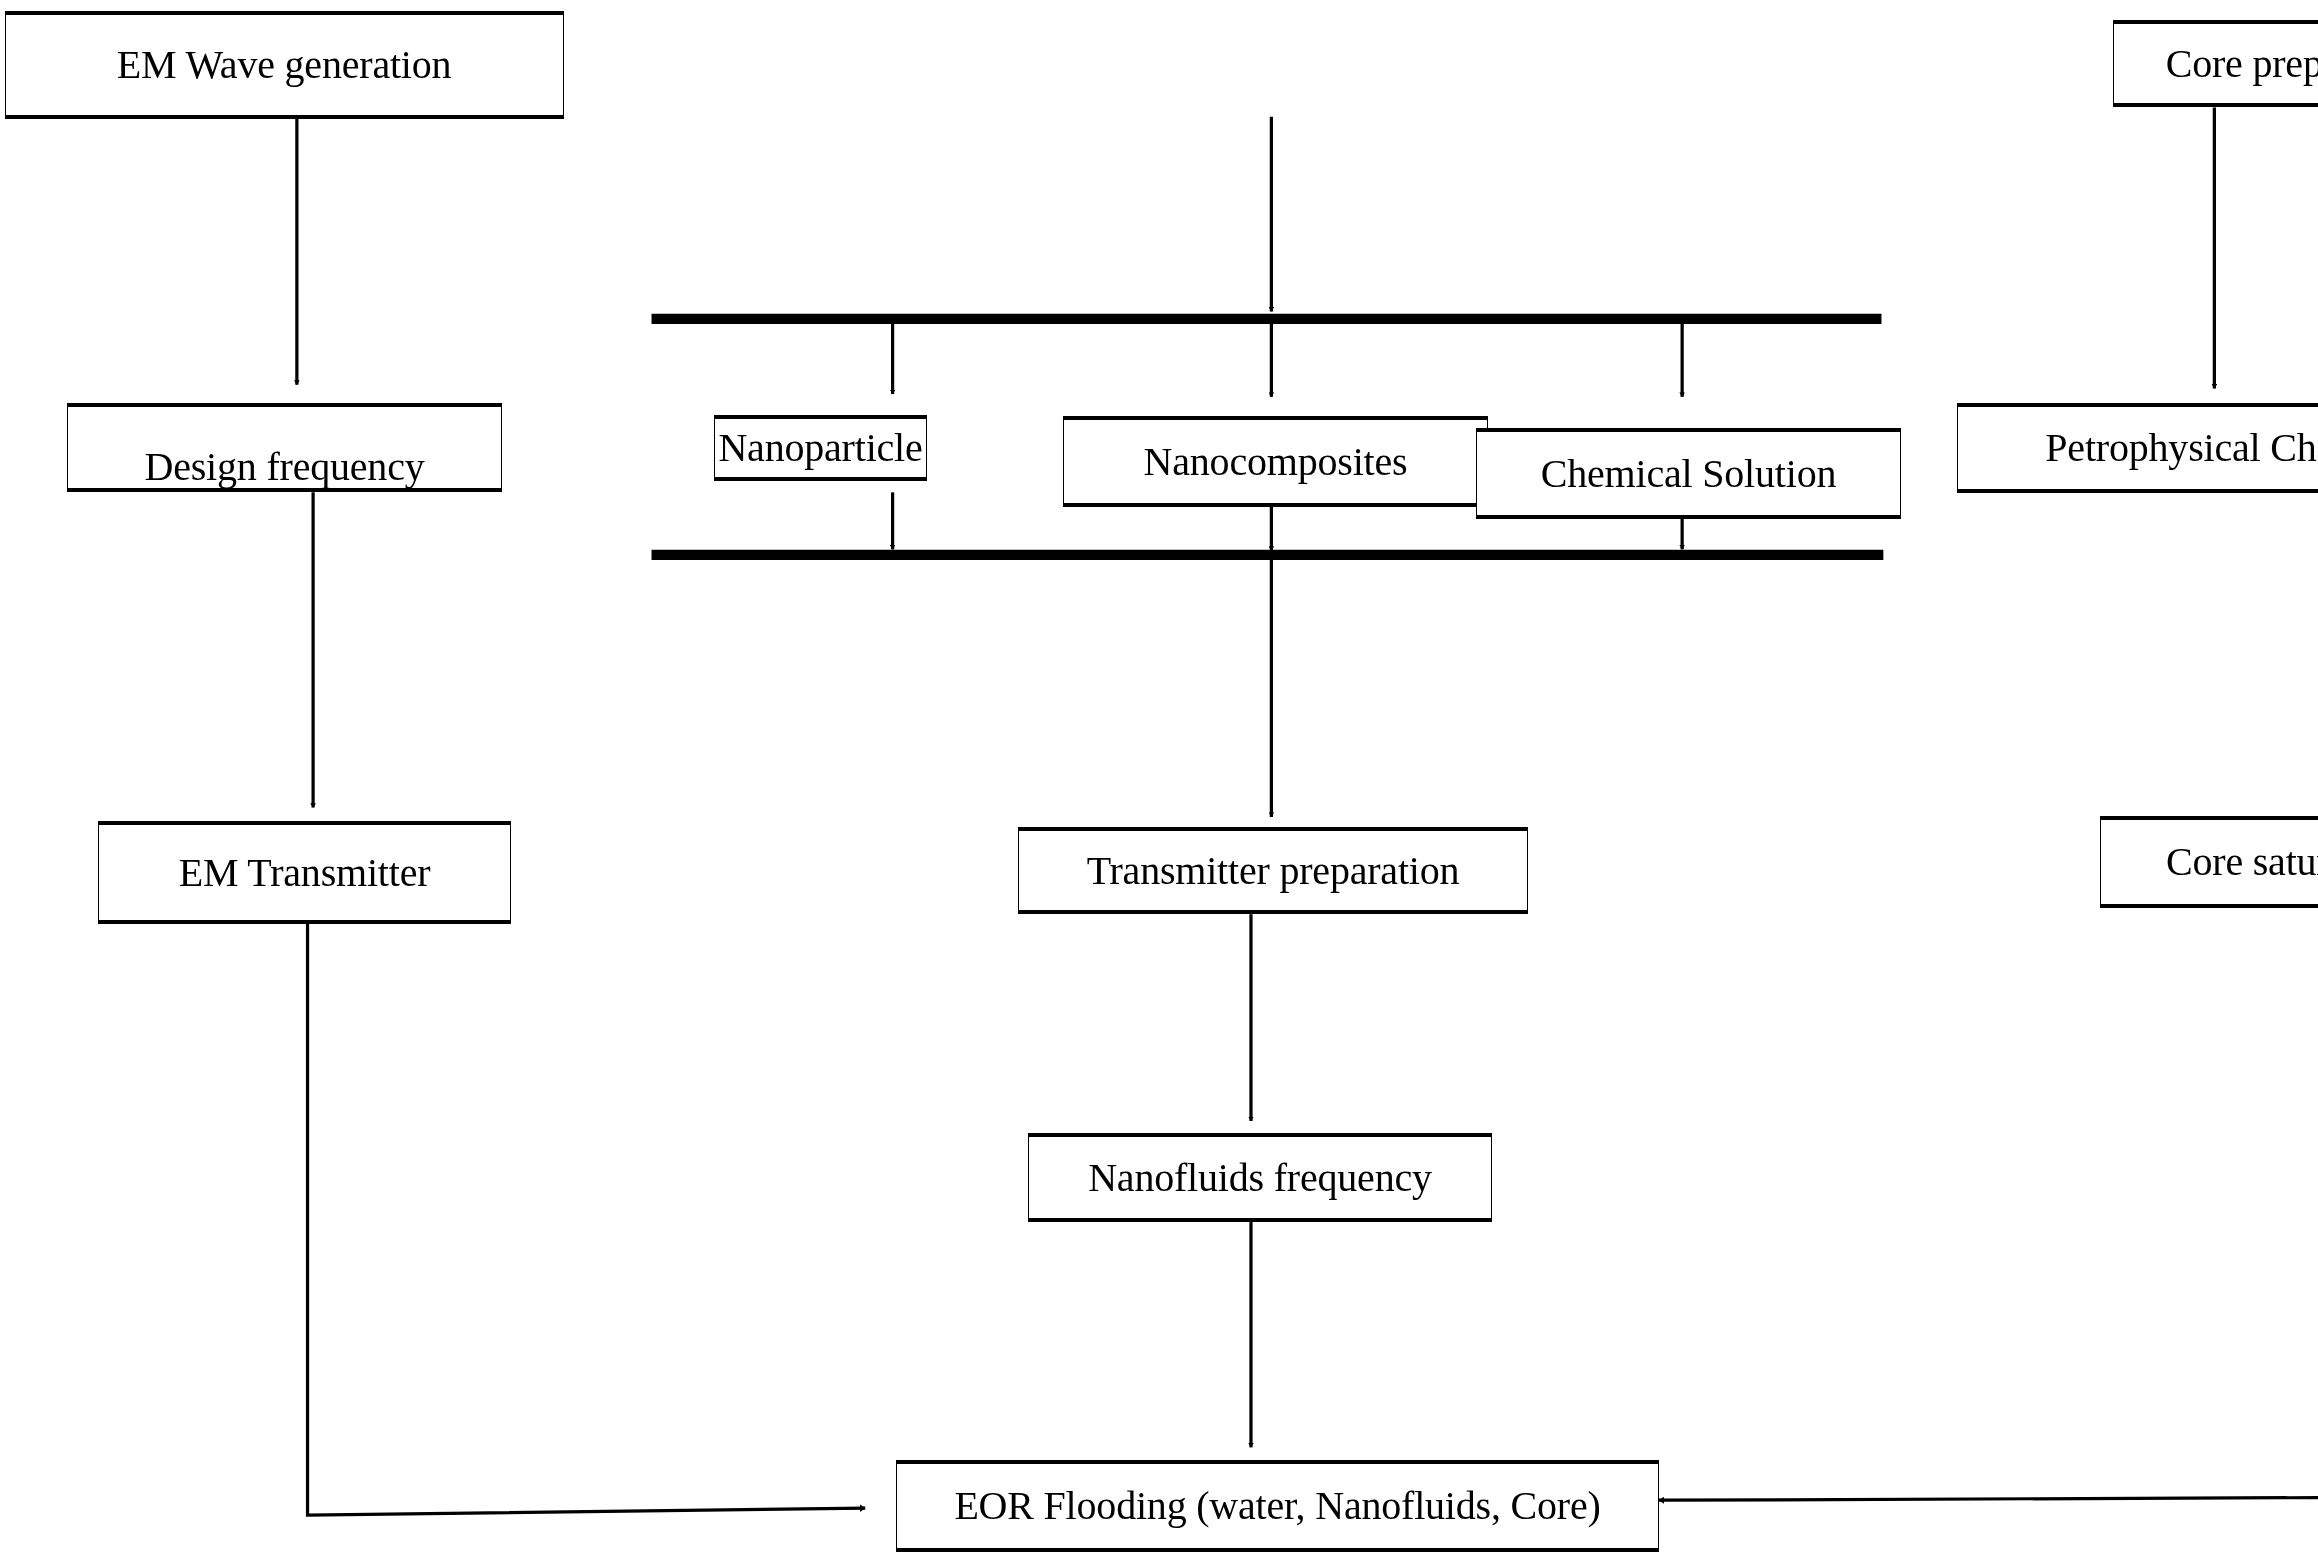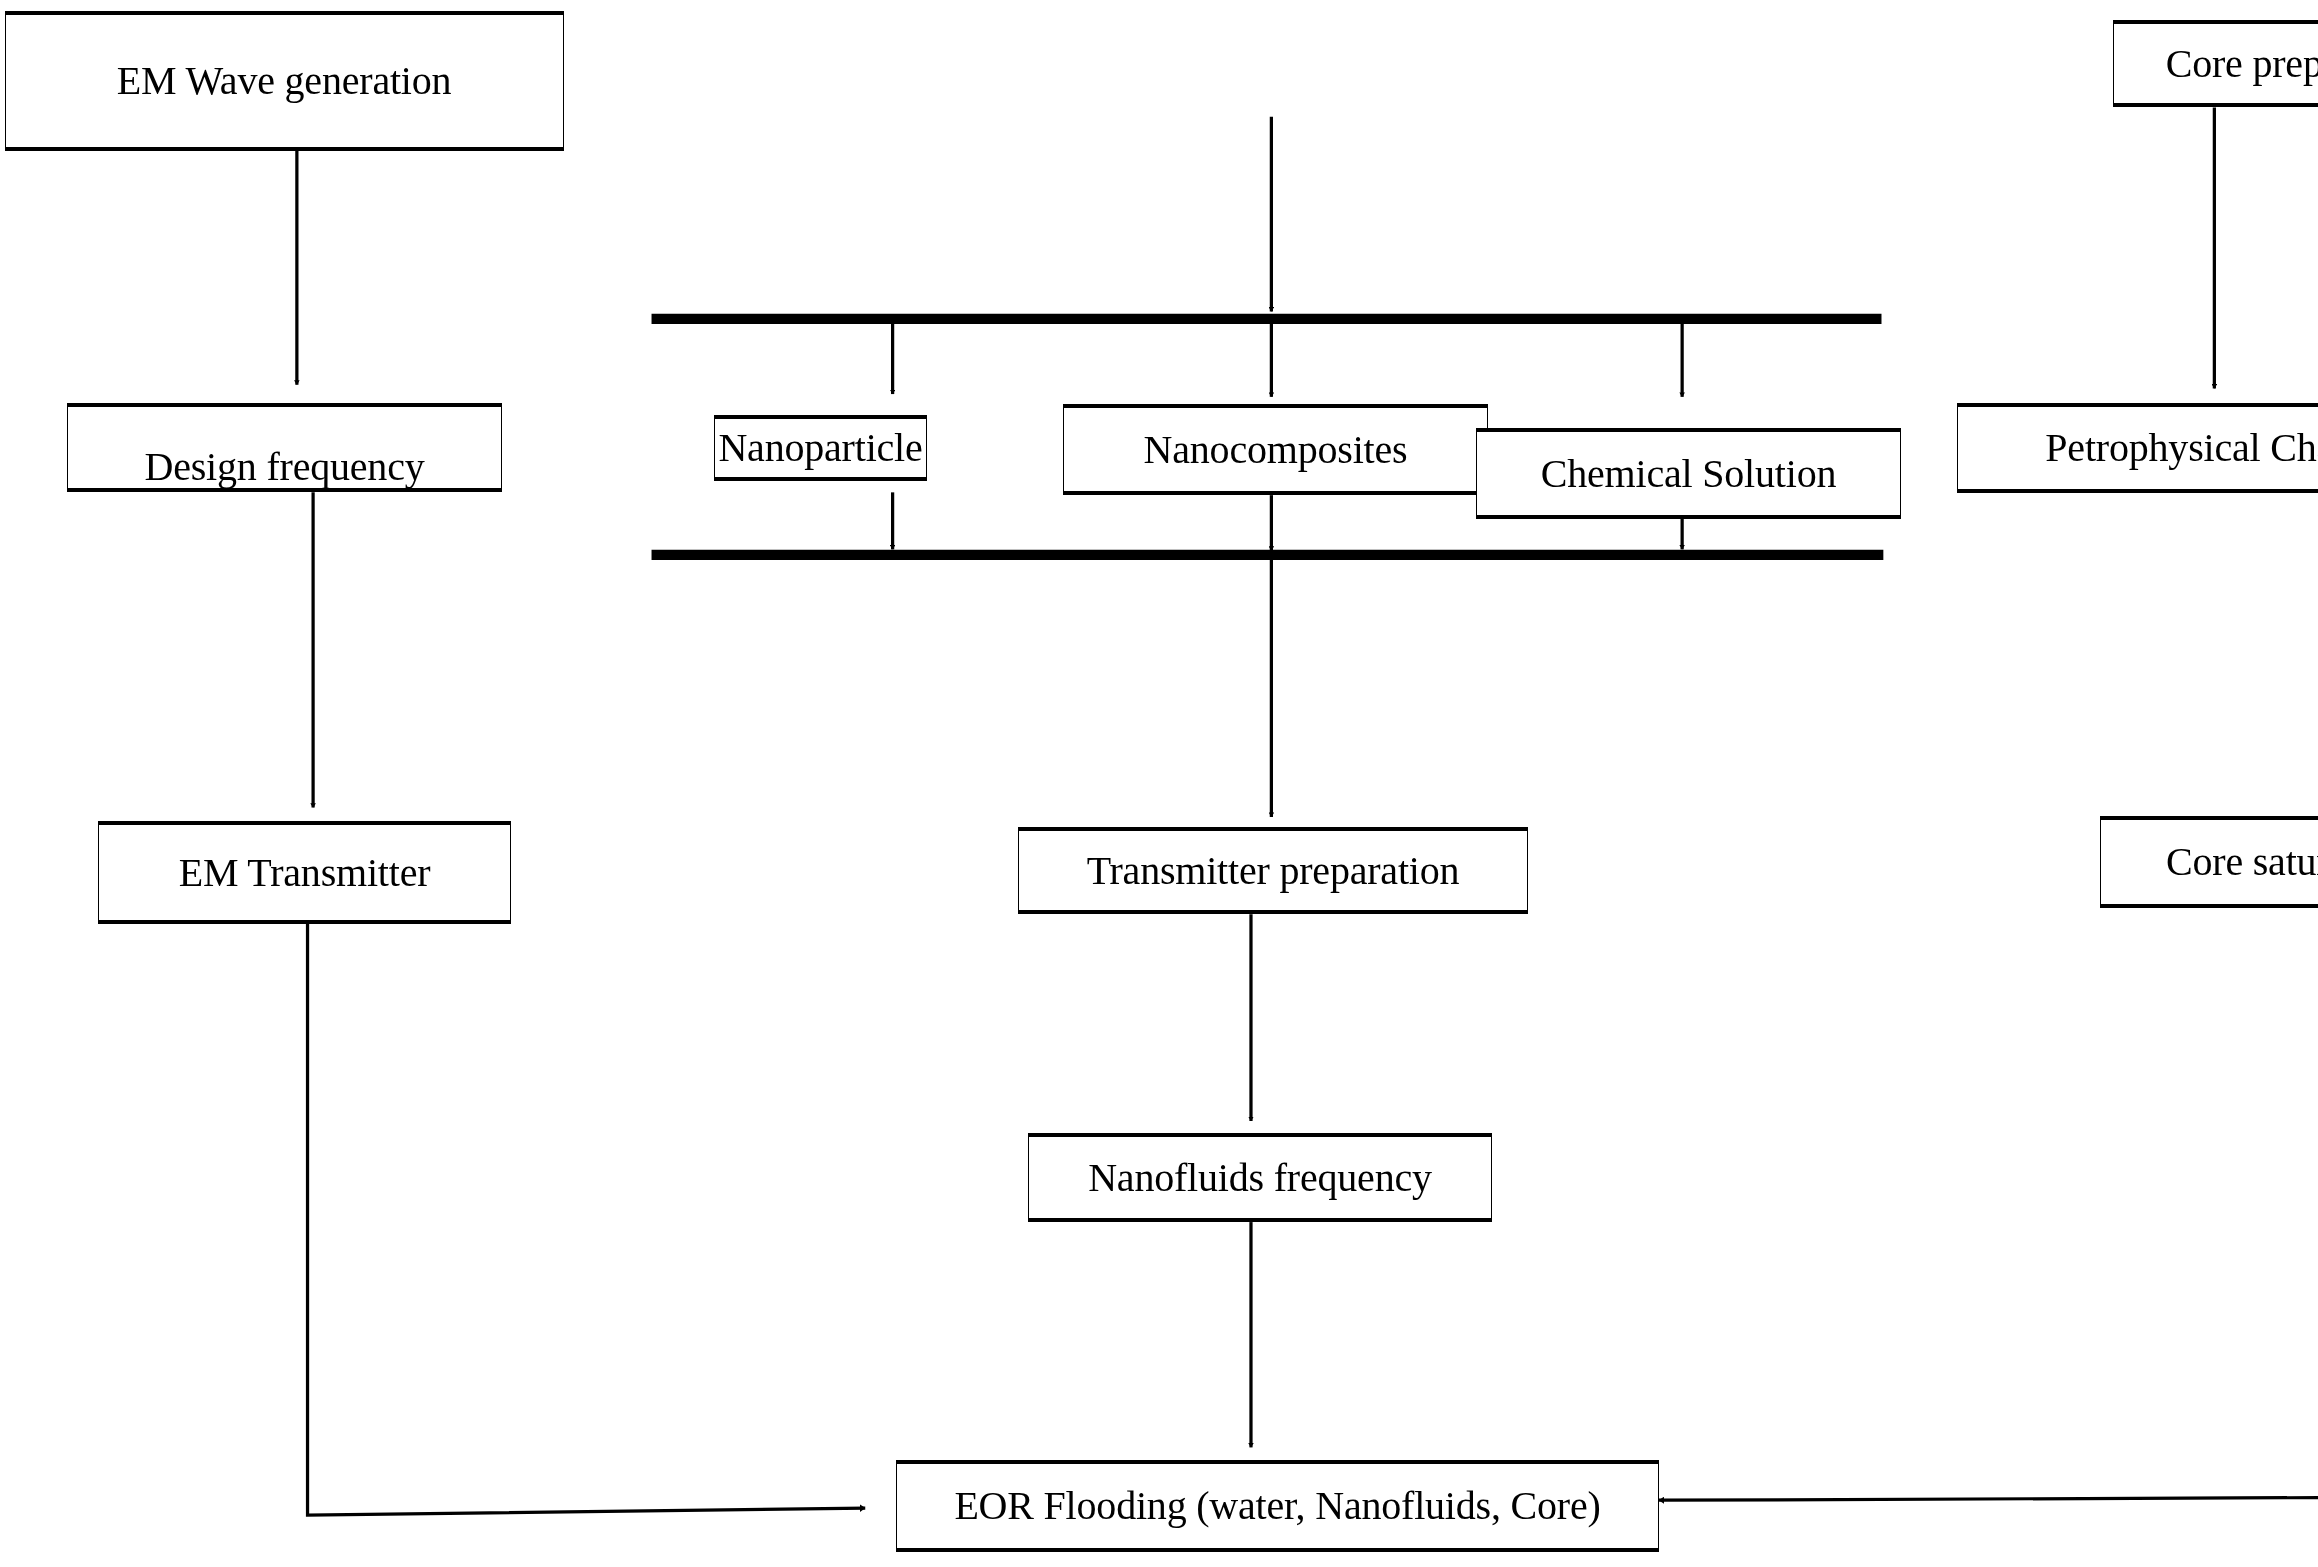--- a/index.html
+++ b/index.html
@@ -90,38 +90,38 @@
       <path d="M 2698,2636 L 2698,3122" marker-end="url(#ah)"></path>
 
       <path d="M 4776,232 L 4776,838" marker-end="url(#ah)"></path>
 
       <path d="M 5090,1062 L 5090,1738" marker-end="url(#ah)"></path>
 
       <path d="M 5090,1958 L 5090,3230 L 3578,3236" marker-end="url(#ahbig)"></path>
     </g>
   </svg>
 
-  <div class="node thickcap" style="left:4.6px; top:11px; width:559px; height:140px;align-items:center;">
+  <div class="node thickcap" style="left:4.6px; top:11px; width:559px; height:108px;align-items:center;">
     <span class="label">EM Wave generation</span>
   </div>
 
 
   <div class="node thickcap" style="left:2113px; top:20.4px; width:372px; height:87px;">
     <span class="label">Core preparation</span>
   </div>
 
   <div class="node thickcap" style="left:67px; top:403px; width:435px; height:89px;align-items:flex-end;">
     <span class="label">Design frequency</span>
   </div>
 
   <div class="node thickcap" style="left:714px; top:403px; width:213px; height:66px;margin-top:12px;">
     <span class="label">Nanoparticle</span>
   </div>
 
-  <div class="node thickcap" style="left:1063px; top:404px; width:425px; height:91px;justify-content:center;">
+  <div class="node thickcap" style="left:1063px; top:416px; width:425px; height:91px;justify-content:center;">
     <span class="label">Nanocomposites</span>
   </div>
 
   <div class="node thickcap" style="left:1476px; top:428px; width:425px; height:91px;">
     <span class="label">Chemical Solution</span>
   </div>
 
   <div class="node thickcap" style="left:1957px; top:403px; width:678px; height:90px;">
     <span class="label">Petrophysical Characterizations</span>
   </div>

